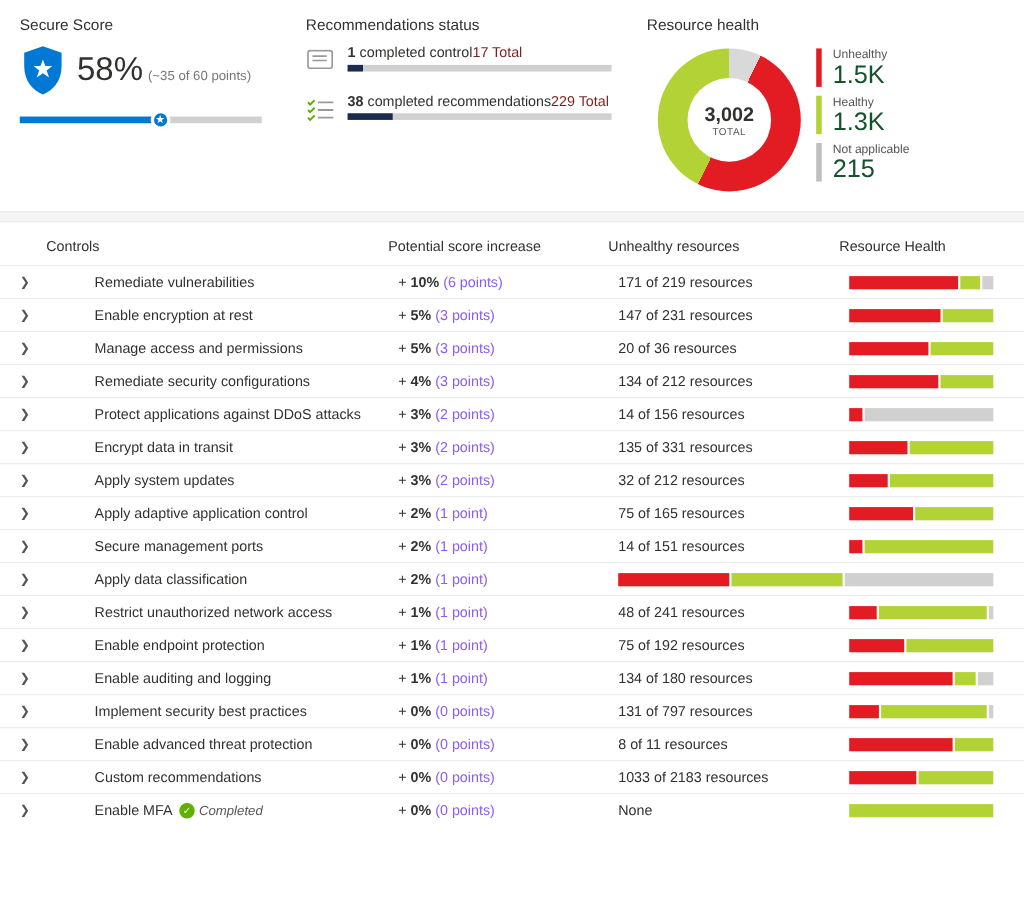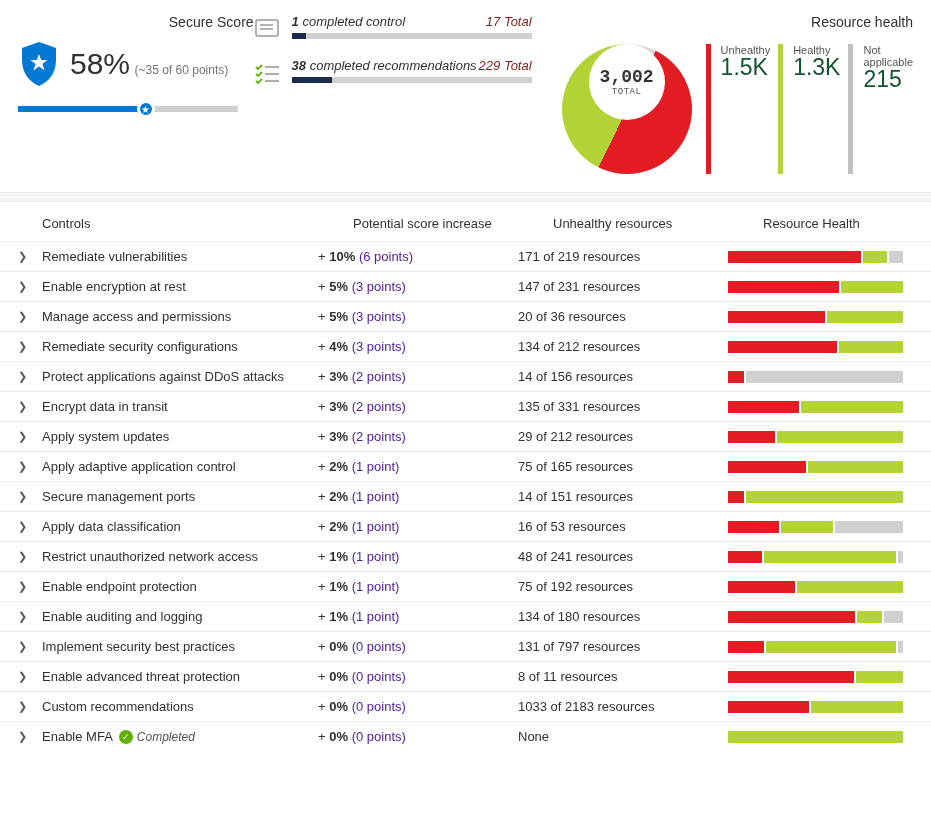--- a/index.html
+++ b/index.html
@@ -1,76 +1,76 @@
 <!DOCTYPE html>
 <html><head>
 <meta charset="utf-8">
 <style>
   * { box-sizing: border-box; }
   html,body { margin:0; padding:0; font-family: "Segoe UI", Arial, sans-serif; color:#323130; background:#fff; }
   body { width:931px; }
 
   
   .summary { display:flex; padding:14px 18px 18px 18px; gap:0; }
-  .section-title { font-size:14px; font-weight:400; color:#323130; margin-bottom:10px;text-align:right; }
+  .section-title { font-size:14px; font-weight:400; color:#323130; margin-bottom:10px; }
 
   
   .col-score { width:260px; }
   .score-row { display:flex; align-items:center; gap:10px; margin-top:6px;}
   .shield { width:42px; height:48px; }
   .score-pct { font-size:30px; font-weight:300; color:#323130; }
   .score-sub { font-size:12px; color:#767676; }
   .score-bar { position:relative; width:220px; height:6px; background:#d0d0d0; margin-top:18px; }
   .score-bar .fill { position:absolute; left:0; top:0; height:100%; background:#0078d4; width:58%;}
   .score-bar .knob { position:absolute; top:50%; transform:translate(-50%,-50%); width:18px; height:18px; border-radius:50%; background:#0078d4; border:3px solid #fff; display:flex; align-items:center; justify-content:center; color:#fff; font-size:10px; left:58%; box-shadow:0 0 0 1px #0078d4 inset;}
 
   
   .col-rec { width:310px; padding-right:20px;}
   .rec-item { display:flex; gap:10px; margin-bottom:14px; align-items:flex-start;}
   .rec-icon { width:28px; height:28px; display:flex; align-items:center; justify-content:center; color:#888; margin-top:2px;}
-  .rec-line1 { font-size:13px; display:flex; justify-content:space-between; width:240px;font-style:italic;}
+  .rec-line1 { font-size:13px; display:flex; justify-content:flex-start; width:240px;}
   .rec-line1 .n { font-weight:700; }
   .rec-line1 .t { color:#323130; }
   .rec-total { color:#7f1d1d; }
   .rec-bar { width:240px; height:6px; background:#d0d0d0; margin-top:4px; position:relative;}
   .rec-bar .fill { position:absolute; left:0; top:0; height:100%; background:#1b2a4e; }
 
   
   .col-health { flex:1; display:flex; gap:14px;}
   .donut-wrap { position:relative; width:130px; height:130px; margin-top:4px; margin-left:10px;}
   .donut { width:130px; height:130px; border-radius:50%;
     background: conic-gradient(#d9d9d9 0deg 26deg, #e31b23 26deg 206deg, #b2d235 206deg 360deg);
-    display:flex; align-items:flex-start; justify-content:center;font-family:Liberation Mono, monospace; }
+    display:flex; align-items:center; justify-content:center; }
   .donut-inner { width:76px; height:76px; border-radius:50%; background:#fff; display:flex; flex-direction:column; align-items:center; justify-content:center;}
   .donut-total { font-size:18px; font-weight:600; }
   .donut-label { font-size:9px; letter-spacing:0.5px; color:#555; }
-  .legend { display:flex; flex-direction:row; gap:8px; margin-top:4px;}
+  .legend { display:flex; flex-direction:column; gap:8px; margin-top:4px;}
   .legend-item { border-left:5px solid #999; padding-left:10px;}
   .legend-item.red { border-color:#e31b23;}
   .legend-item.green { border-color:#b2d235;}
   .legend-item.gray { border-color:#bfbfbf;}
   .legend-cap { font-size:11px; color:#555;}
   .legend-val { font-size:23px; font-weight:500; color:#14532d; line-height:1;}
 
   .divider { height:10px; background:#f5f5f5; border-top:1px solid #eaeaea; border-bottom:1px solid #eaeaea;}
 
   
   .tbl { width:100%; }
   .tbl-head { display:flex; padding:14px 18px 10px 18px; font-size:13px; color:#323130;  }
   .c-exp { width:24px; flex:none;}
   .c-name { width:276px; flex:none;}
   .c-score { width:200px; flex:none;margin-left:35px;}
   .c-unh  { width:210px; flex:none;}
   .c-health{ flex:1; padding-right:10px;}
   .tbl-row { display:flex; align-items:center; padding:7px 18px; font-size:13px; border-top:1px solid #eaeaea;}
   .exp { width:24px; flex:none; color:#555; cursor:pointer; font-size:11px;}
-  .row-name { width:276px; flex:none; display:flex; align-items:center; gap:6px;}
+  .row-name { width:276px; flex:none; display:flex; align-items:center; gap:6px;margin-left:44px;}
   .row-score { width:200px; flex:none;}
   .row-score .pct { font-weight:700;}
-  .row-score .pts { color:#4c1d95;}
+  .row-score .pts { color:#8b5cf6;}
   .row-unh { width:210px; flex:none; color:#323130;}
   .row-health { flex:1; padding-right:10px;}
   .hbar { width:100%; height:12px; display:flex; gap:2px;}
   .hbar span { height:100%; display:block;}
   .hbar .r { background:#e31b23;}
   .hbar .g { background:#b2d235;}
   .hbar .x { background:#d0d0d0;}
   .completed-badge { display:inline-flex; align-items:center; gap:4px; color:#555; font-style:italic; font-size:12px;}
   .check-circle { width:14px; height:14px; background:#5fb000; border-radius:50%; display:inline-flex; align-items:center; justify-content:center; color:#fff; font-size:9px; font-style:normal;}
 </style>
@@ -91,20 +91,21 @@
         <span class="score-sub">(~35 of 60 points)</span>
       </div>
     </div>
     <div class="score-bar">
       <div class="fill"></div>
       <div class="knob">★</div>
     </div>
   </div>
 
   <div class="col-rec">
+    <div class="section-title">Recommendations status</div>
 
     <div class="rec-item">
       <div class="rec-icon">
         <svg width="26" height="22" viewBox="0 0 26 22">
             <rect x="1" y="1" width="22" height="16" rx="2" fill="none" stroke="#999" stroke-width="1.5"></rect>
             <line x1="5" y1="6" x2="18" y2="6" stroke="#999" stroke-width="1.5"></line>
             <line x1="5" y1="10" x2="18" y2="10" stroke="#999" stroke-width="1.5"></line>
           </svg>
       </div>
       <div>
@@ -266,21 +267,21 @@
             <span class="g" style="width: 59%;"></span>
           </div>
         </div>
       </div>
       <div class="tbl-row">
         <div class="exp" style="transform: rotate(0deg);">❯</div>
         <div class="row-name">
           <span>Apply system updates</span>
         </div>
         <div class="row-score"><span>+ </span><span class="pct">3%</span>  <span class="pts">(2 points)</span></div>
-        <div class="row-unh">29 of 212 resources</div>
+        <div class="row-unh">32 of 212 resources</div>
         <div class="row-health">
           <div class="hbar">
             <span class="r" style="width: 27%;"></span>
             <span class="g" style="width: 73%;"></span>
           </div>
         </div>
       </div>
       <div class="tbl-row">
         <div class="exp" style="transform: rotate(0deg);">❯</div>
         <div class="row-name">
@@ -308,21 +309,20 @@
             <span class="g" style="width: 91%;"></span>
           </div>
         </div>
       </div>
       <div class="tbl-row">
         <div class="exp" style="transform: rotate(0deg);">❯</div>
         <div class="row-name">
           <span>Apply data classification</span>
         </div>
         <div class="row-score"><span>+ </span><span class="pct">2%</span>  <span class="pts">(1 point)</span></div>
-        <div class="row-unh">16 of 53 resources</div>
         <div class="row-health">
           <div class="hbar">
             <span class="r" style="width: 30%;"></span>
             <span class="g" style="width: 30%;"></span>
             <span class="x" style="width: 40%;"></span>
           </div>
         </div>
       </div>
       <div class="tbl-row">
         <div class="exp" style="transform: rotate(0deg);">❯</div>

